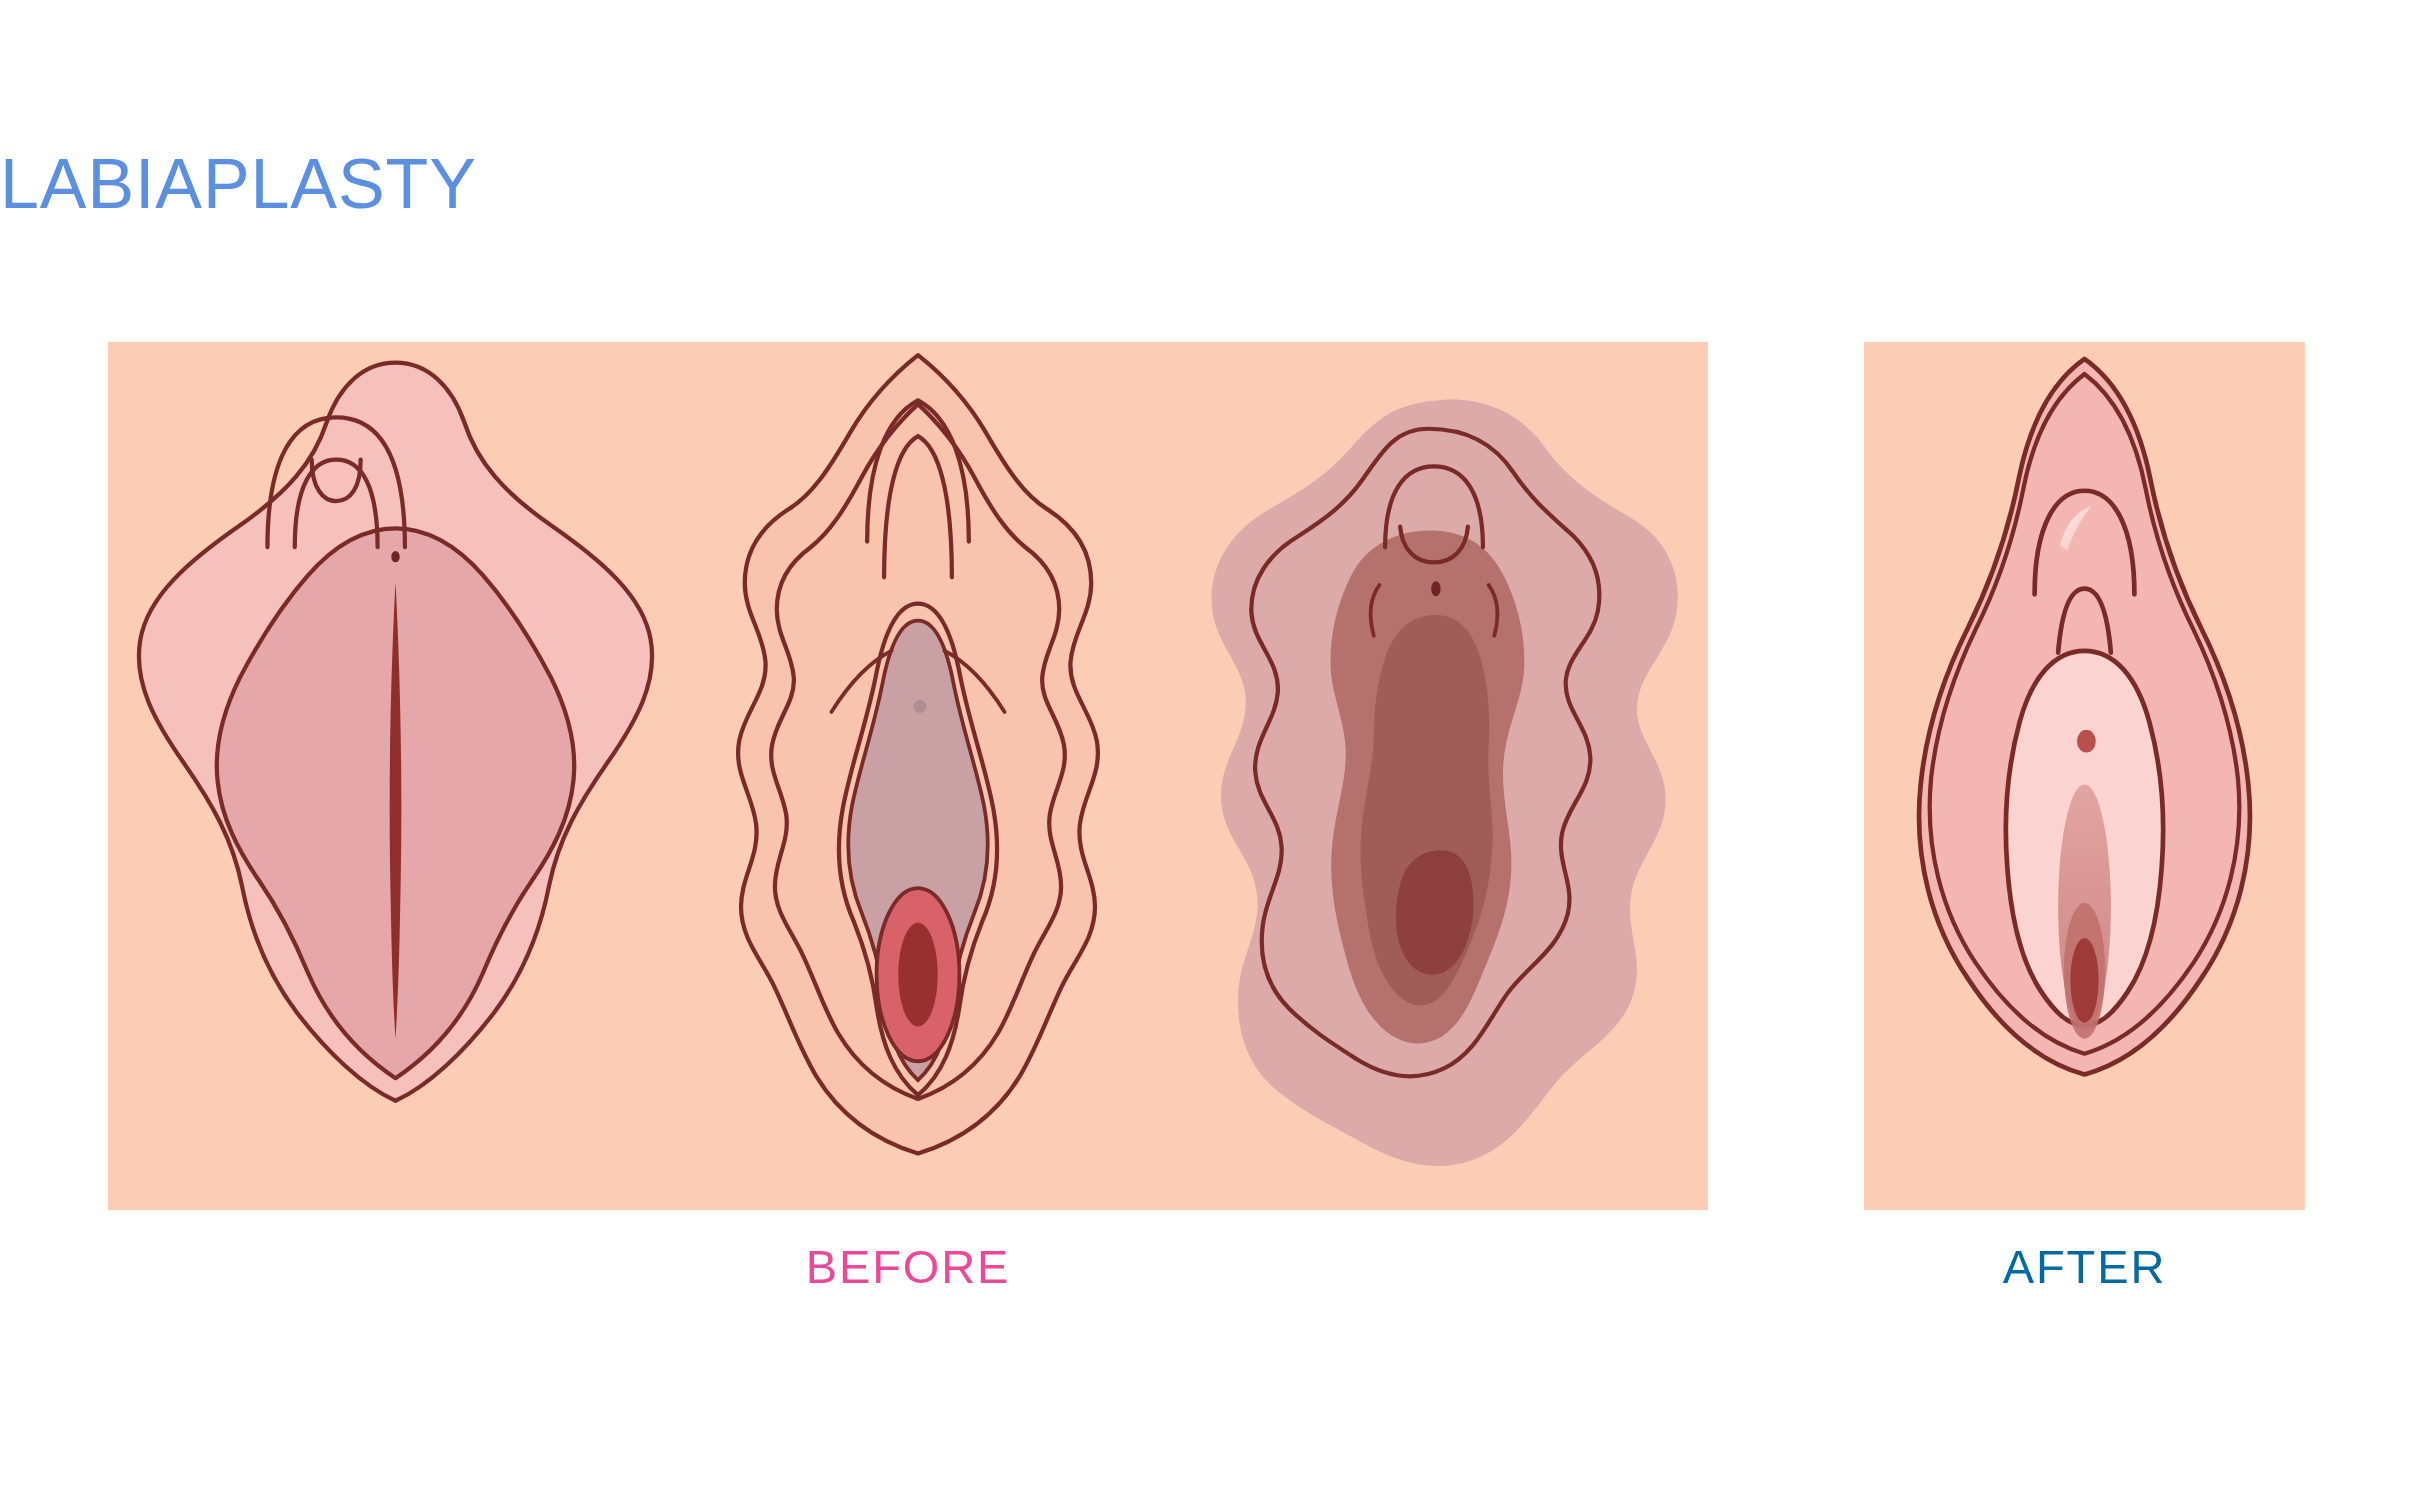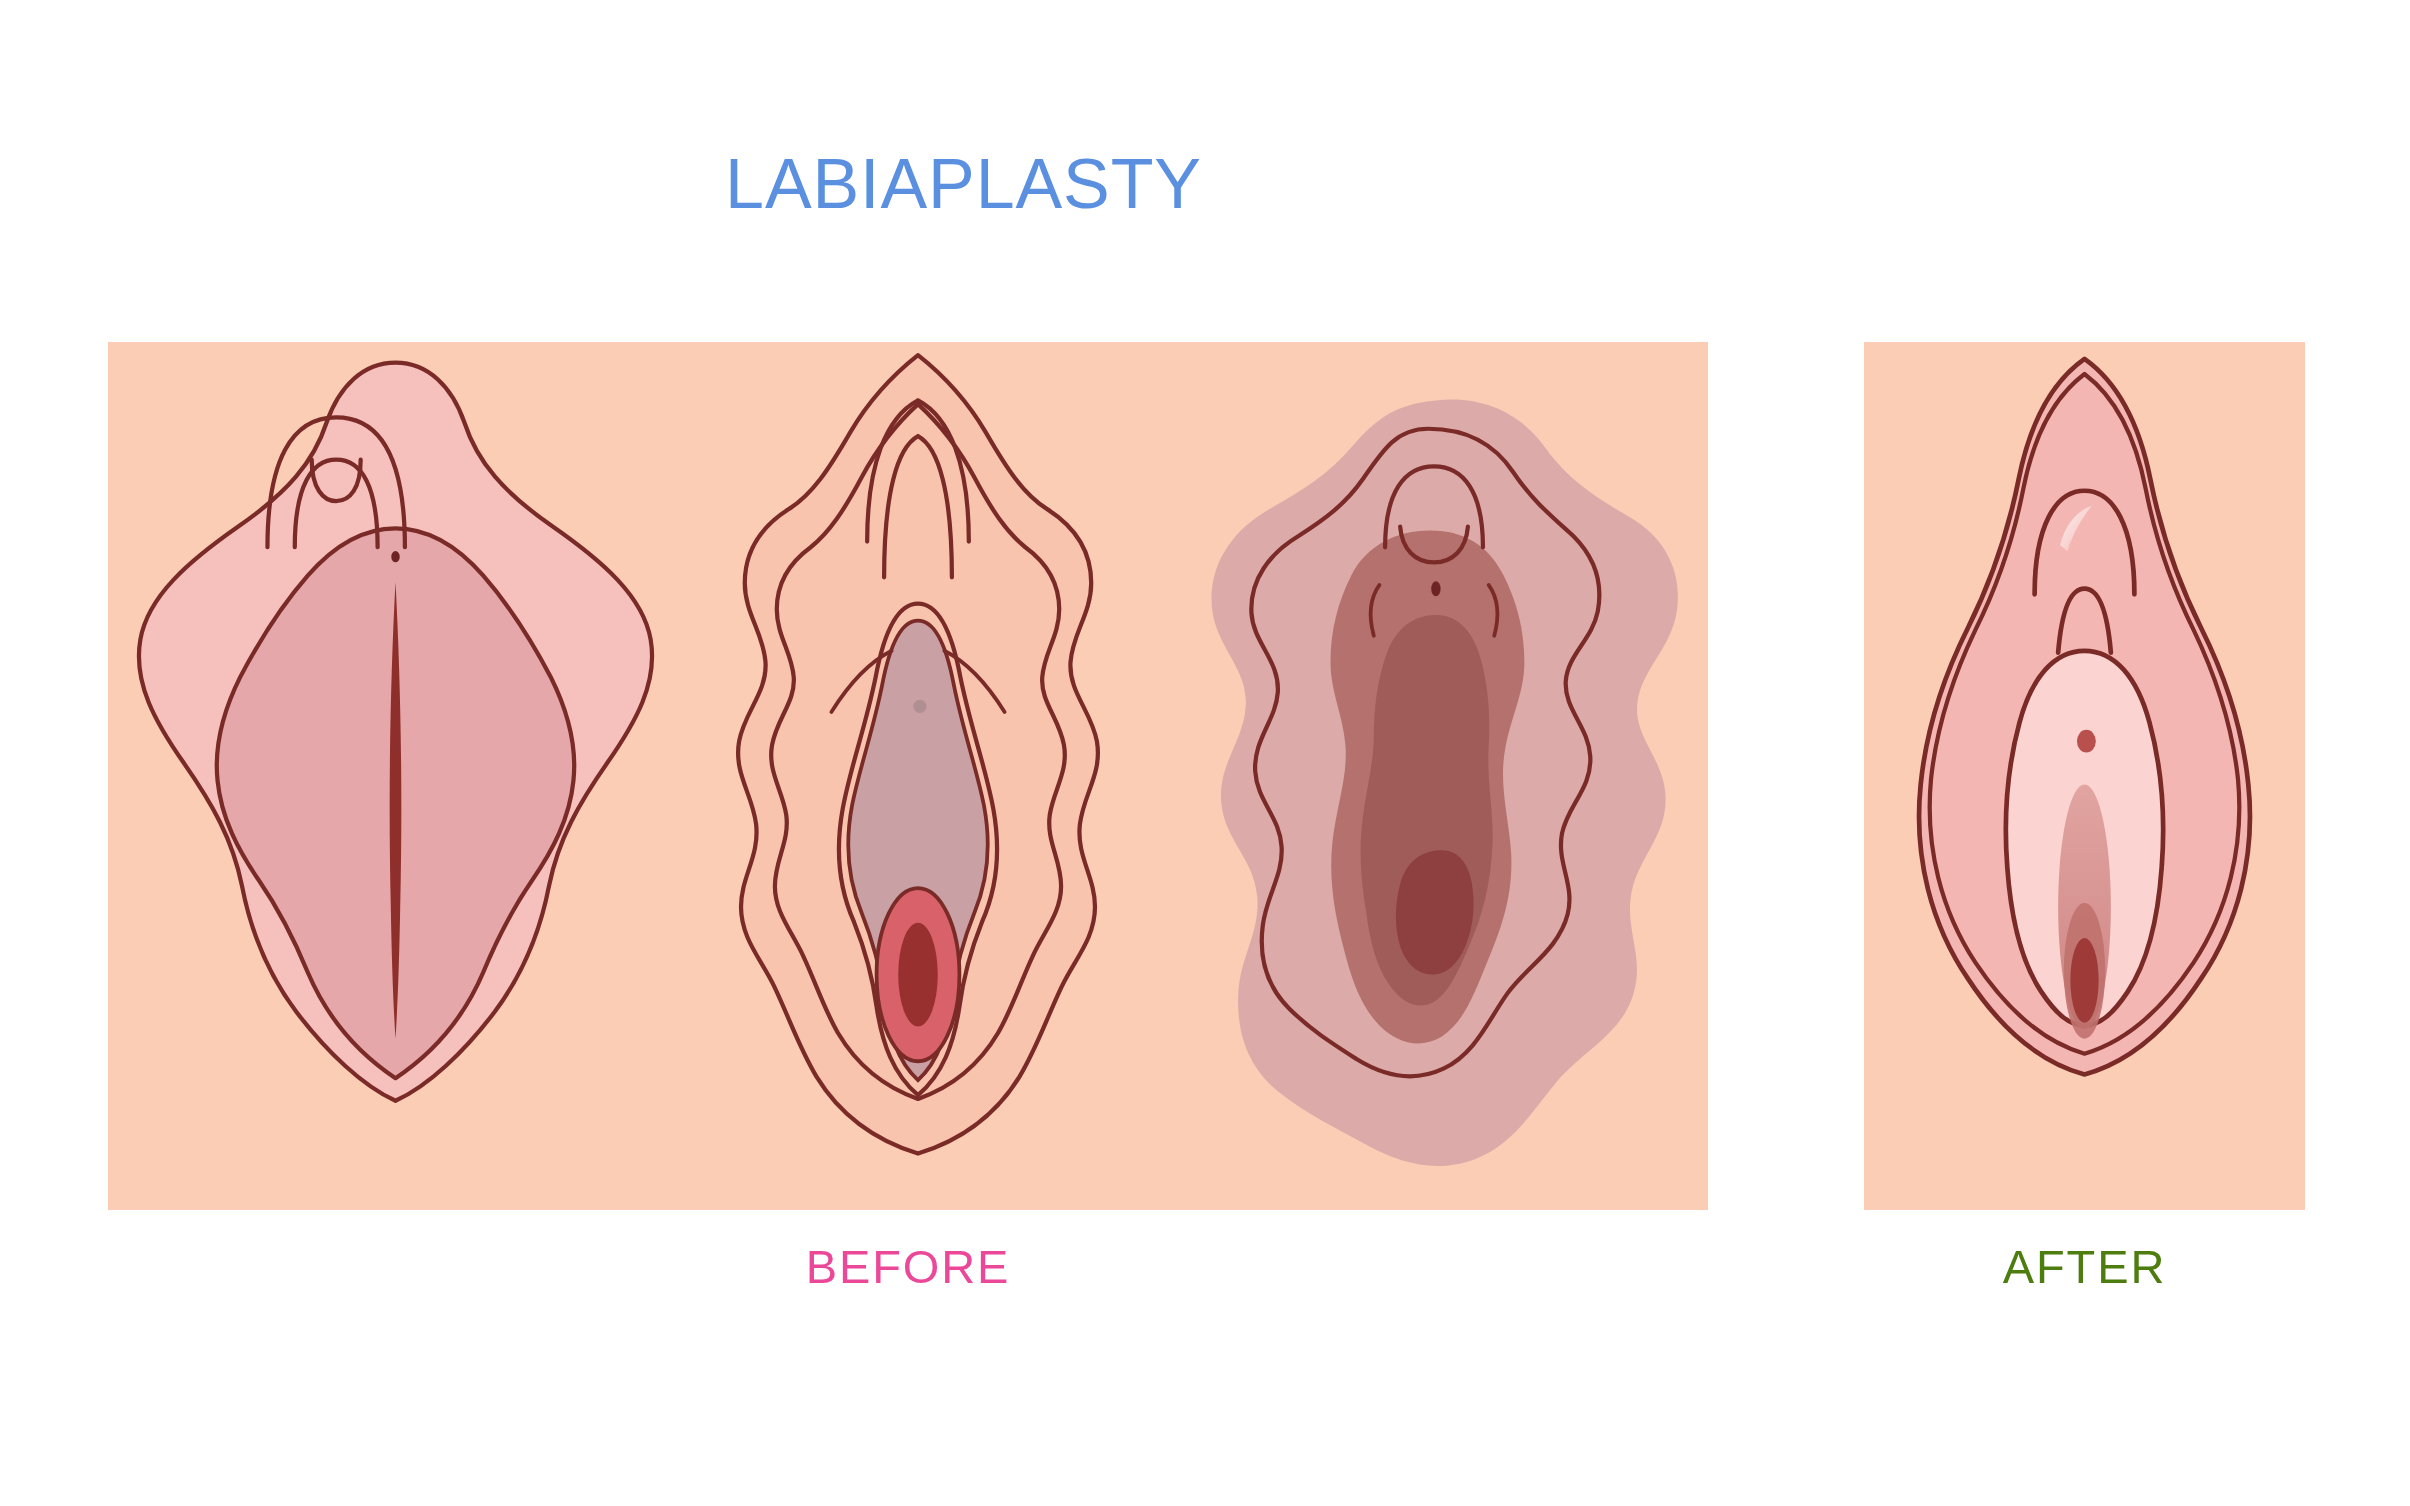--- a/index.html
+++ b/index.html
@@ -23,21 +23,20 @@
     height: 1507px;
     background: #ffffff;
   }
 
   
   #title {
     position: absolute;
     left: 0;
     top: 149px;
     width: 1927px;
-    text-align: center;
     font-size: 70px;
     font-weight: 400;
     letter-spacing: 0.9px;
     color: #5b8fe0;
     line-height: 1;
     white-space: nowrap;
     user-select: none;
   }
 
   
@@ -404,16 +403,16 @@
 
         <ellipse cx="234" cy="600" rx="28" ry="130" fill="url(#slitGrad)" opacity="0.82"></ellipse>
 
         <ellipse cx="234" cy="668" rx="22" ry="72" fill="#c0716e" opacity="0.9"></ellipse>
 
         <ellipse cx="234" cy="678" rx="15" ry="45" fill="#9e3b38"></ellipse>
       </svg>
     </div>
   </div>
 
-  <div class="caption" id="caption-after" style="color: #4d7c0f;">AFTER</div>
+  <div class="caption" id="caption-after" style="color: #0369a1;">AFTER</div>
 
 </div>
 
 
 </body></html>

